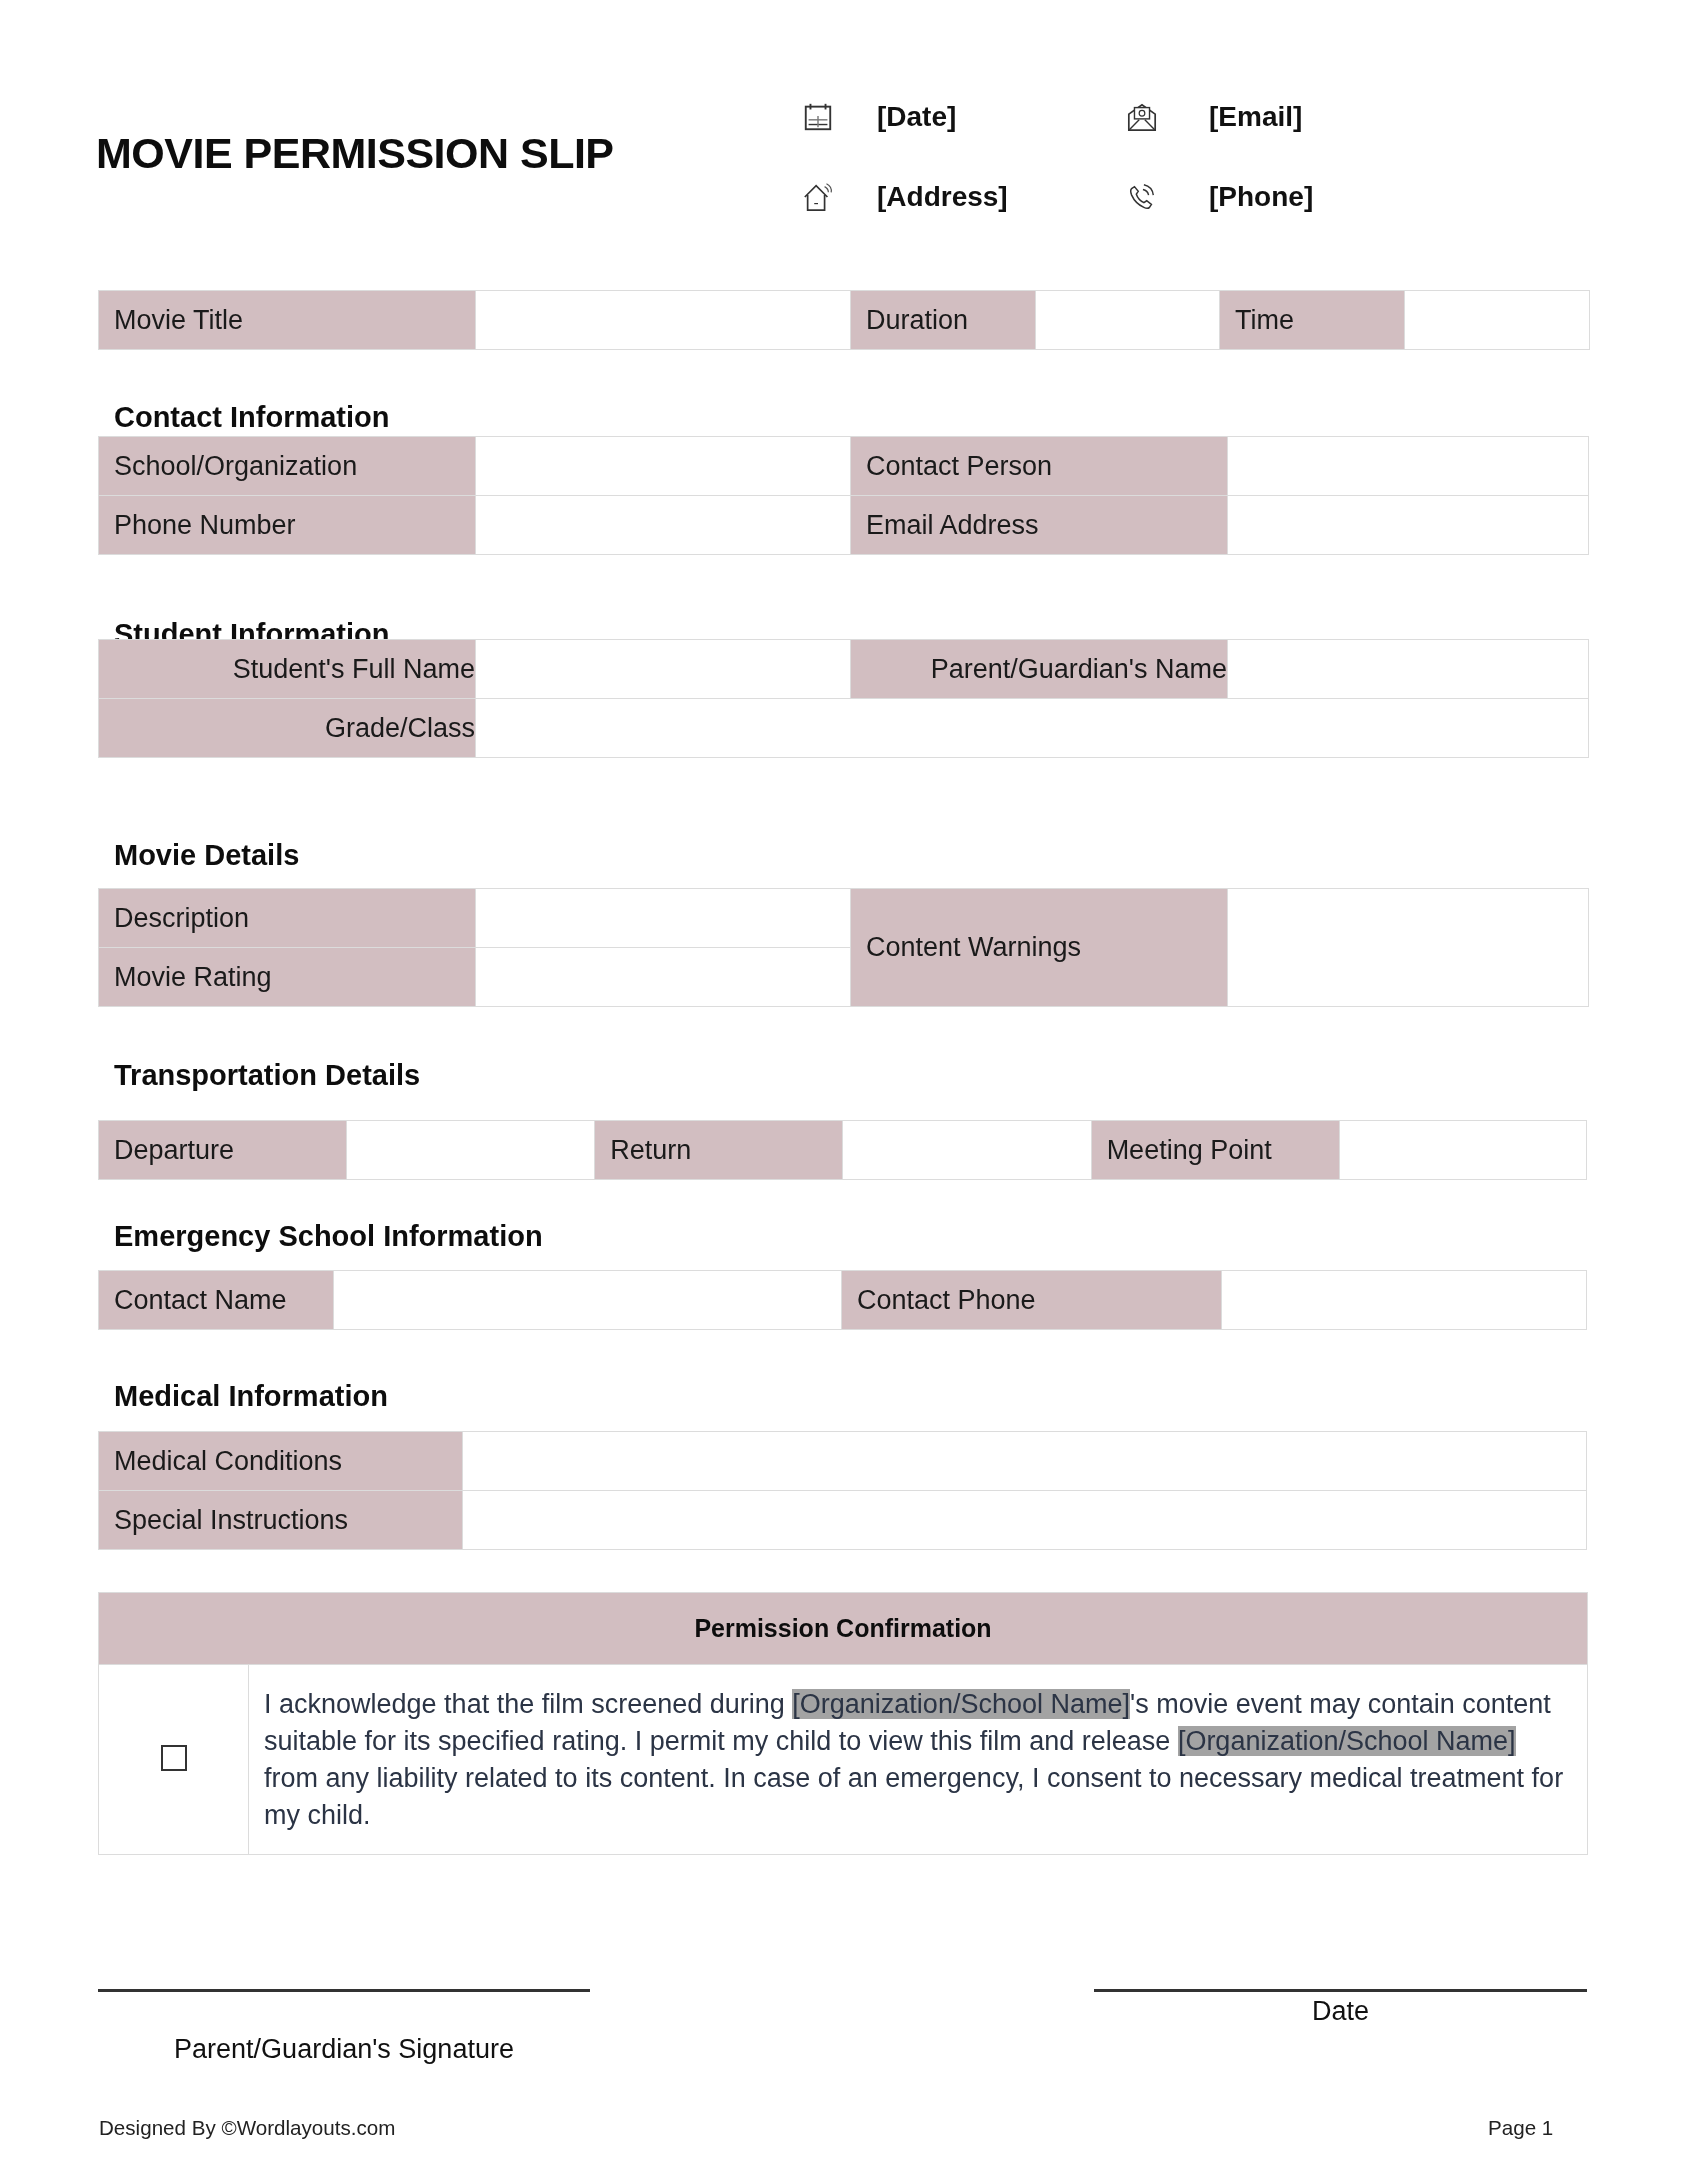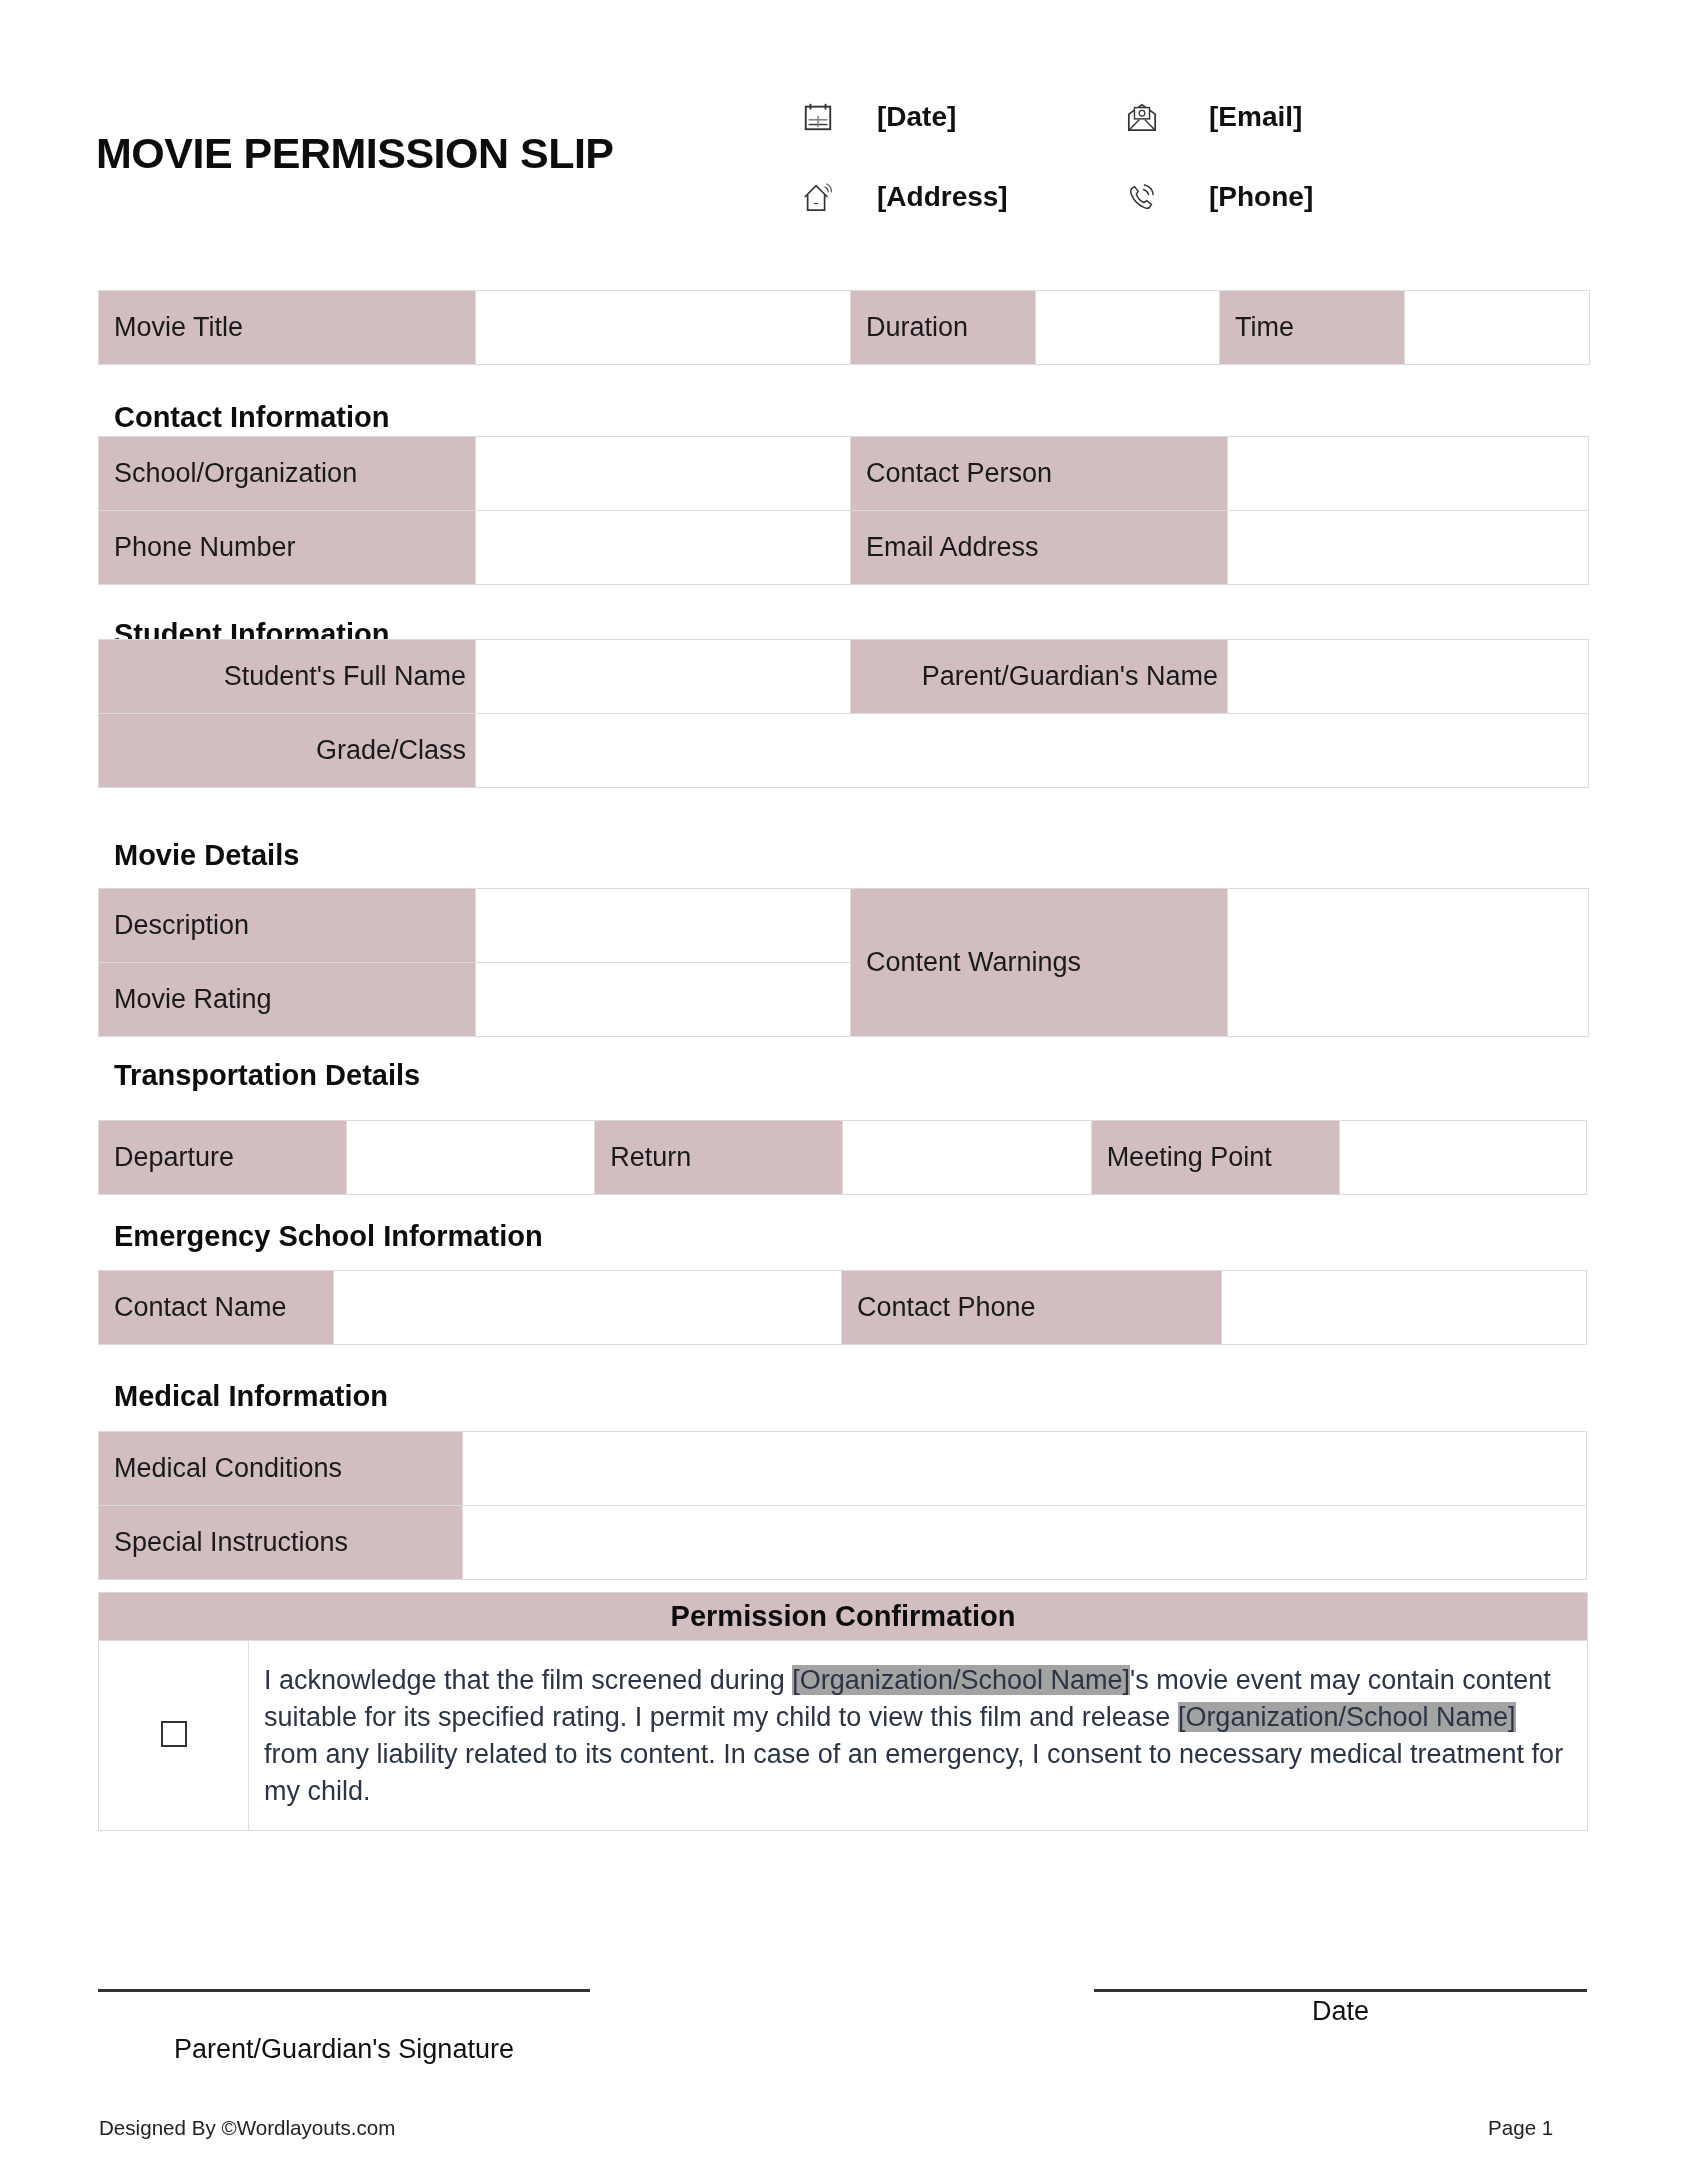--- a/index.html
+++ b/index.html
@@ -10,27 +10,27 @@
 
   .doc-title { left: 96px; top: 129px; font-size: 43px; font-weight: bold; letter-spacing: -0.5px; color: #0d0d0d; white-space: nowrap; }
 
   .contact-item { display: flex; align-items: center; height: 37px; }
   .contact-item .ico { width: 32px; height: 32px; display: inline-block; }
   .contact-item .txt { font-size: 28px; color: #111; margin-left: 43px; white-space: nowrap; font-weight: bold; }
 
   .section-heading { left: 114px; font-size: 29px; font-weight: bold; color: #0d0d0d; white-space: nowrap; }
 
   table.form { position: absolute; left: 98px; width: 1489px; border-collapse: collapse; table-layout: fixed; }
-  table.form td { border: 1.9px solid #dcdcdc; height: 74px; font-size: 27px; color: #1a1a1a; padding: 0 9px 0 15px; vertical-align: middle; white-space: nowrap; }
+  table.form td { border: 1.9px solid #dcdcdc; height: 59px; font-size: 27px; color: #1a1a1a; padding: 0 0 0 15px; vertical-align: middle; white-space: nowrap; }
   table.form td.lbl { background: #d2bec1; }
   table.form td.val { background: #ffffff; }
 
   .perm { position: absolute; left: 98px; top: 1592px; width: 1489px; border-collapse: collapse; table-layout: fixed; }
   .perm td { border: 1.9px solid #dcdcdc; }
-  .perm .perm-head { background: #d2bec1; height: 48px; text-align: center; font-size: 29px; font-weight: bold; color: #0d0d0d; }
+  .perm .perm-head { background: #d2bec1; height: 72px; text-align: center; font-size: 25px; font-weight: bold; color: #0d0d0d; }
   .perm .chk-cell { width: 150px; height: 189px; text-align: center; vertical-align: middle; background: #fff; }
   .perm .chk { display: inline-block; width: 26px; height: 26px; border: 2.8px solid #333; background: #fff; cursor: pointer; }
   .perm .text-cell { padding: 20.6px 17px 20.6px 15px; font-size: 27px; line-height: 37px; color: #2b3445; vertical-align: middle; background: #fff; }
   .hl { background: #a3a3a3; }
 
   .sig-line { position: absolute; top: 1989px; height: 2.8px; background: #333; }
   .sig-label { position: absolute; top: 1996px; font-size: 27px; color: #111; text-align: center; white-space: nowrap; }
 
   .footer { position: absolute; top: 2116px; font-size: 20.6px; color: #222; white-space: nowrap; }
 </style>

